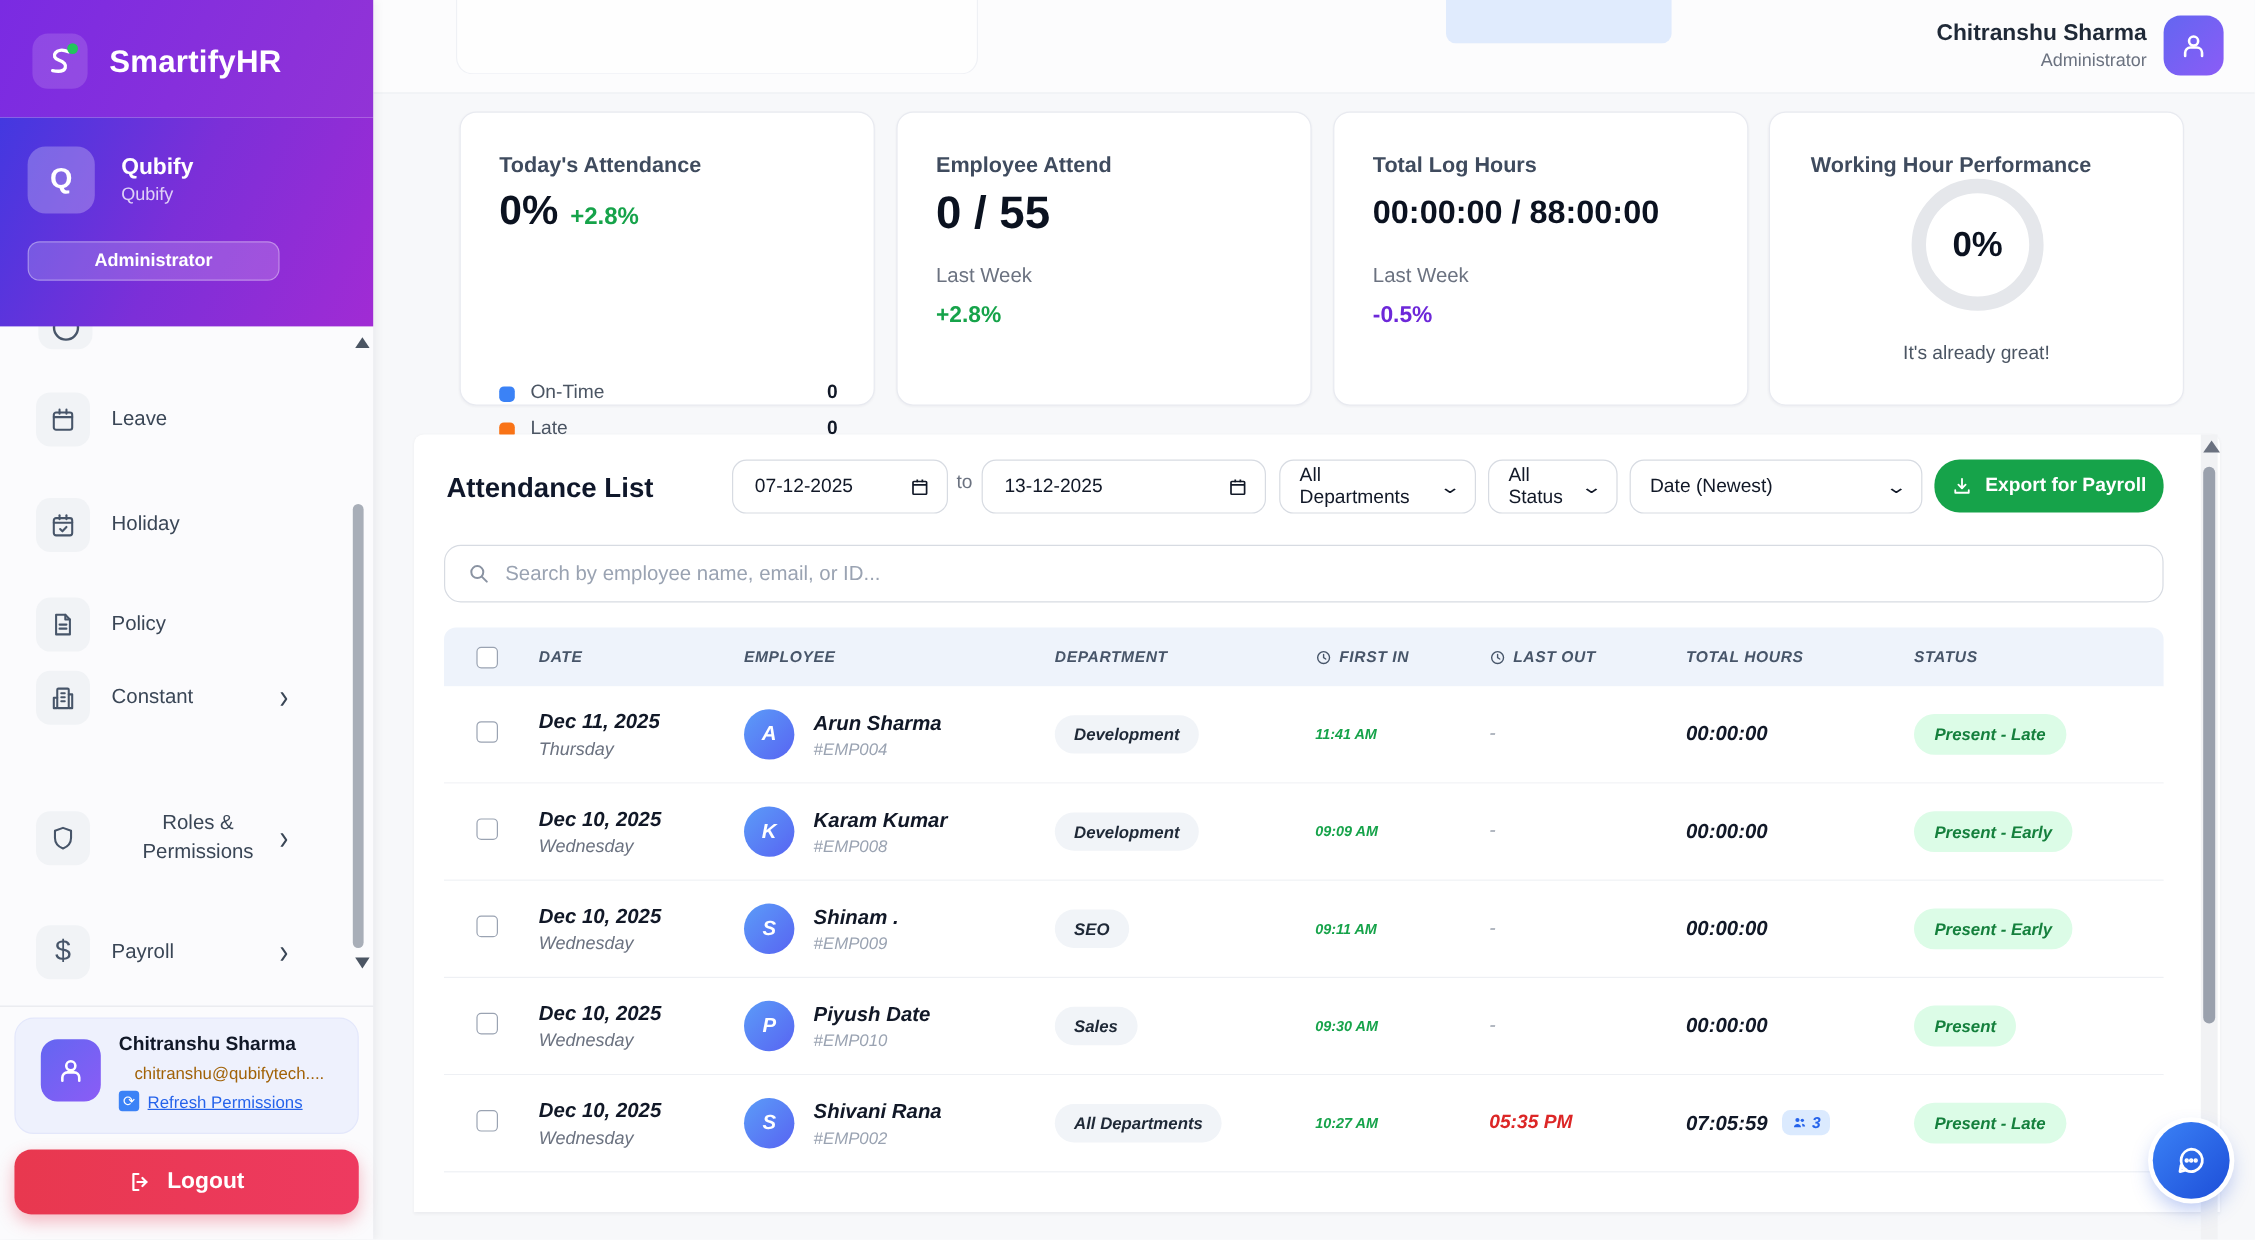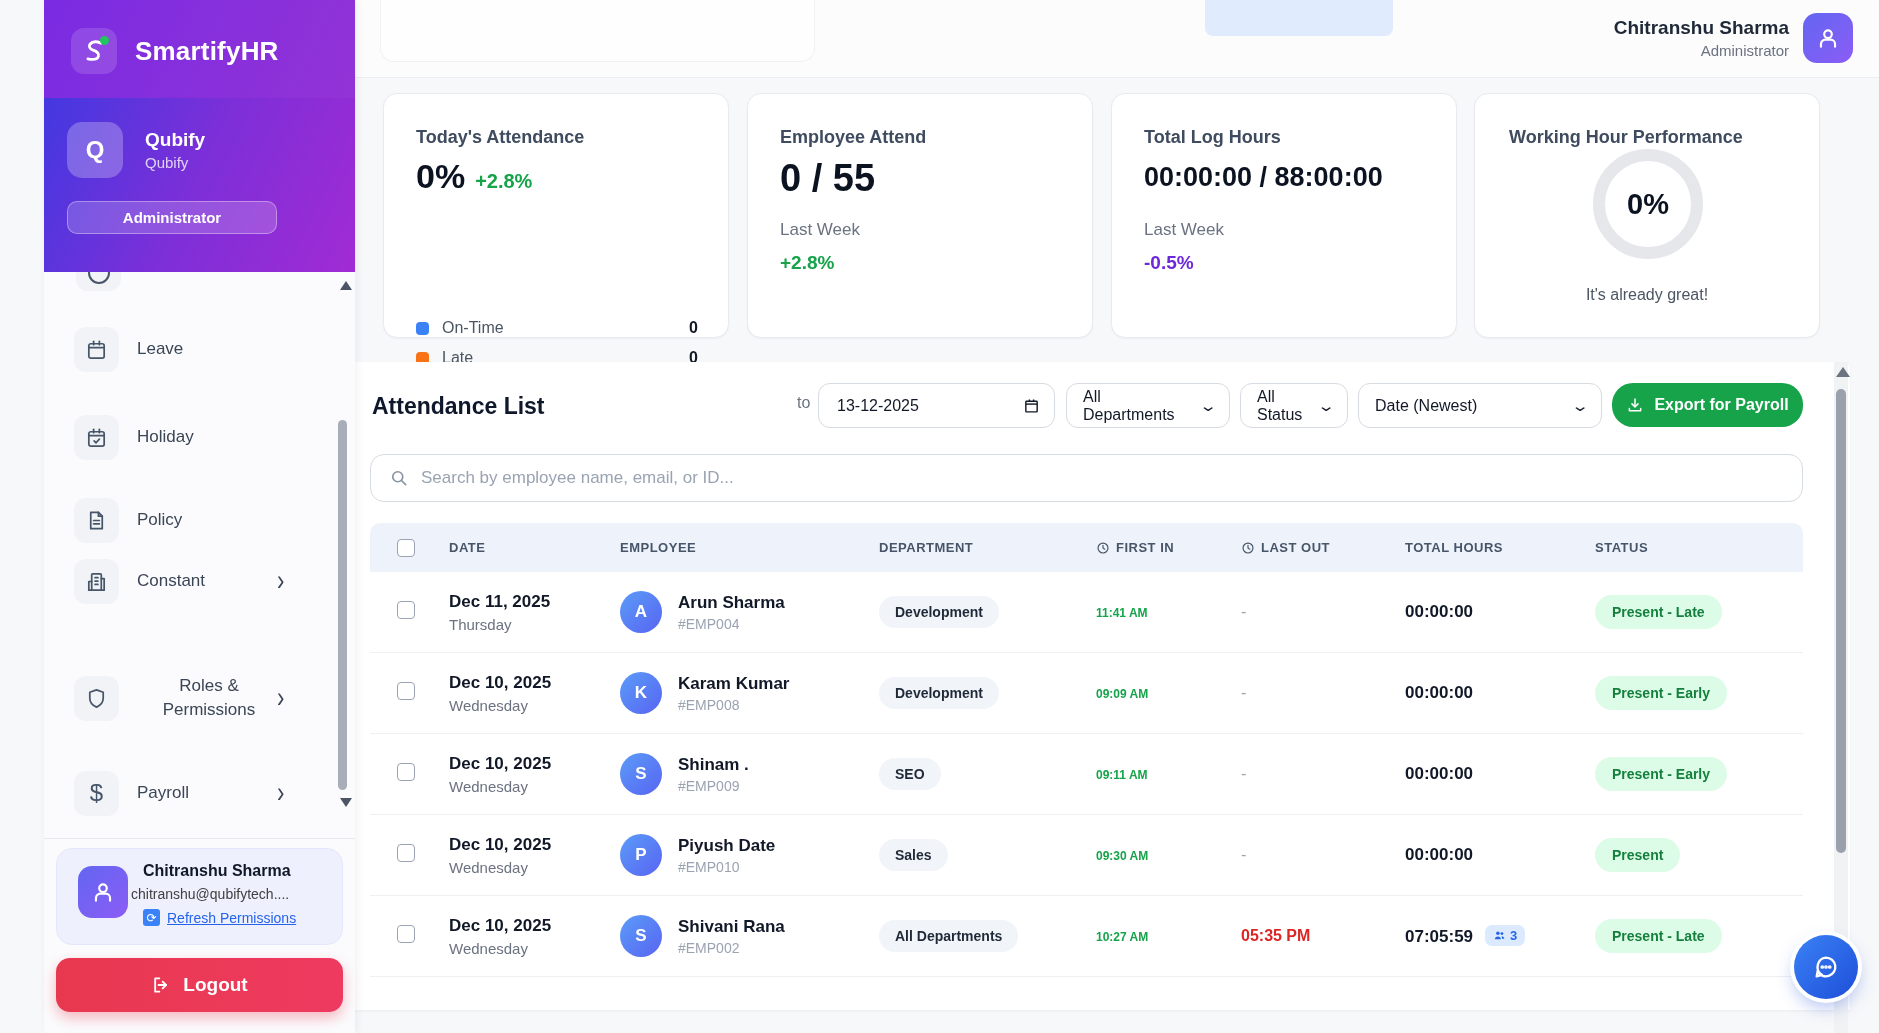--- a/index.html
+++ b/index.html
@@ -1,20 +1,20 @@
 <!DOCTYPE html>
 <html><head>
 <meta charset="utf-8">
 <style>
   * { margin:0; padding:0; box-sizing:border-box; }
   html,body { width:1879px; height:1033px; font-family:"Liberation Sans", sans-serif; background:#f7f8fa; overflow:hidden; }
   .app { position:relative; width:1879px; height:1033px; background:#f7f8fa; }
 
   
-  .sidebar { position:absolute; left:0; top:0; width:311px; height:1033px; background:#fbfbfd; box-shadow:2px 0 8px rgba(15,23,42,.06); z-index:5;margin-left:44px; }
+  .sidebar { position:absolute; left:0; top:0; width:311px; height:1033px; background:#fbfbfd; box-shadow:2px 0 8px rgba(15,23,42,.06); z-index:5; }
   .sb-head { position:absolute; left:0; top:0; width:311px; height:272px; z-index:3; }
   .sb-band1 { position:absolute; left:0; top:0; width:311px; height:98px; background:linear-gradient(115deg,#7a2be2 0%,#9233d6 100%); }
   .sb-band2 { position:absolute; left:0; top:98px; width:311px; height:174px; background:linear-gradient(115deg,#4338e0 0%,#7c2fd8 48%,#a12bd4 100%); }
   .sb-brand { position:absolute; left:27px; top:28px; display:flex; align-items:center; gap:18px; }
   .logo { position:relative; width:46px; height:46px; border-radius:13px; background:rgba(255,255,255,.14); display:flex; align-items:center; justify-content:center; }
   .logo-dot { position:absolute; right:8px; top:8px; width:9px; height:9px; border-radius:50%; background:#22c55e; }
   .brand-name { color:#fff; font-size:26px; font-weight:bold; letter-spacing:.2px; }
   .sb-org { position:absolute; left:23px; top:122px; display:flex; align-items:center; gap:22px; }
   .org-avatar { width:56px; height:56px; border-radius:15px; background:rgba(255,255,255,.25); color:#fff; font-size:24px; font-weight:bold; display:flex; align-items:center; justify-content:center; }
   .org-name { color:#fff; font-size:19px; font-weight:bold; }
@@ -29,21 +29,21 @@
   .nav-label.two { left:95px; width:140px; text-align:center; line-height:1.4; }
   .chev { position:absolute; left:233px; color:#3a4656; font-size:22px; line-height:1; transform:scaleY(1.3); }
   .sb-sc-up { position:absolute; left:296px; top:281px; width:0; height:0; border-left:6px solid transparent; border-right:6px solid transparent; border-bottom:9px solid #4b5563; }
   .sb-sc-thumb { position:absolute; left:294px; top:420px; width:9px; height:370px; border-radius:5px; background:#a8aeb8; }
   .sb-sc-down { position:absolute; left:296px; top:798px; width:0; height:0; border-left:6px solid transparent; border-right:6px solid transparent; border-top:9px solid #4b5563; }
   .sb-divider { position:absolute; left:0; top:838px; width:311px; height:1px; background:#e6e8ed; }
   .user-card { position:absolute; left:12px; top:848px; width:287px; height:97px; background:#eef1fd; border:1px solid #e3e7fb; border-radius:16px; }
   .uc-avatar { position:absolute; left:21px; top:17px; width:50px; height:52px; border-radius:14px; background:linear-gradient(135deg,#6366f1,#8b5cf6); display:flex; align-items:center; justify-content:center; }
   .uc-avatar svg, .hdr-avatar svg { width:26px; height:26px; stroke:#fff; fill:none; stroke-width:2; stroke-linecap:round; }
   .uc-name { position:absolute; left:86px; top:13px; font-size:16px; font-weight:bold; color:#111827; }
-  .uc-email { position:absolute; left:74px; top:37px; font-size:14px; color:#404040;text-align:center; }
+  .uc-email { position:absolute; left:99px; top:37px; font-size:14px; color:#a16207;text-align:center; }
   .uc-refresh { position:absolute; left:86px; top:60px; display:flex; align-items:center; gap:7px; cursor:pointer; }
   .uc-ric { width:17px; height:17px; border-radius:3px; background:#3b82f6; color:#fff; font-size:12px; display:flex; align-items:center; justify-content:center; }
   .uc-rtext { font-size:14px; color:#2563eb; text-decoration:underline; }
   .logout { position:absolute; left:12px; top:958px; width:287px; height:54px; border:none; border-radius:14px; background:linear-gradient(90deg,#e8384f,#ee3a60); color:#fff; font-size:19px; font-weight:bold; font-family:"Liberation Sans",sans-serif; display:flex; align-items:center; justify-content:center; gap:12px; cursor:pointer; box-shadow:0 6px 14px rgba(232,56,79,.35); }
   .logout svg { width:20px; height:20px; stroke:#fff; fill:none; stroke-width:2.2; stroke-linecap:round; stroke-linejoin:round; }
 
   
   .main-header { position:absolute; left:311px; top:0; width:1568px; height:78px; background:#fcfcfd; border-bottom:1px solid #eceef2; z-index:4; }
   .ghost-card { position:absolute; left:69px; top:0; width:435px; height:62px; background:#ffffff; border:1px solid #edeff4; border-top:none; border-radius:0 0 14px 14px; opacity:.8; }
   .ghost-blue { position:absolute; left:894px; top:0; width:188px; height:36px; background:#dbe8fd; border-radius:0 0 8px 8px; opacity:.85; }
@@ -80,21 +80,21 @@
   .select { justify-content:space-between; padding:0 14px 0 16px; }
   .select .sel-chev { font-size:15px; color:#111827; transform:scaleX(1.5); margin-left:10px; }
   .export-btn { position:absolute; left:1267px; top:21px; width:191px; height:44px; border:none; border-radius:21px; background:#16a34a; color:#fff; font-size:16px; font-weight:bold; font-family:"Liberation Sans",sans-serif; display:flex; align-items:center; justify-content:center; gap:10px; cursor:pointer; }
   .export-btn svg { width:18px; height:18px; stroke:#fff; fill:none; stroke-width:2; stroke-linecap:round; stroke-linejoin:round; }
   .searchbar { position:absolute; left:25px; top:92px; width:1433px; height:48px; border:1px solid #d7dbe2; border-radius:14px; background:#fff; display:flex; align-items:center; padding:0 18px; gap:12px; }
   .searchbar svg { width:20px; height:20px; stroke:#8a93a2; fill:none; stroke-width:2; stroke-linecap:round; flex:none; }
   .searchbar input { border:none; outline:none; flex:1; font-size:17px; color:#111827; font-family:"Liberation Sans",sans-serif; background:transparent; }
   .searchbar input::placeholder { color:#9aa3b2; }
 
   .table { position:absolute; left:25px; top:161px; width:1433px; }
-  .t-head, .t-row { display:grid; grid-template-columns:52px 171px 259px 217px 145px 164px 190px 1fr; align-items:center; padding-left:27px; padding-right:0; }
+  .t-head, .t-row { display:grid; grid-template-columns:52px 171px 259px 217px 145px 164px 190px 1fr; align-items:center; padding-left:27px; padding-right:0;font-style:italic; }
   .t-head { height:49px; background:#eef3fb; border-radius:10px 10px 0 0; }
   .th { font-size:13px; font-weight:bold; color:#475569; letter-spacing:.5px; display:flex; align-items:center; gap:6px; }
   .th svg { width:14px; height:14px; stroke:#475569; fill:none; stroke-width:2; stroke-linecap:round; }
   .t-row { height:81px; border-bottom:1px solid #eef0f4; background:#fff; }
   .cb { width:18px; height:18px; border:1.5px solid #9aa3b2; border-radius:4px; background:#fff; display:inline-block; cursor:pointer; }
   .d1 { font-size:17px; font-weight:bold; color:#111827; }
   .d2 { font-size:15px; color:#6b7280; margin-top:4px; }
   .c-emp { display:flex; align-items:center; gap:16px; }
   .avatar { width:42px; height:42px; border-radius:50%; background:linear-gradient(135deg,#5b9cf8,#5864f2); color:#fff; font-size:17px; font-weight:bold; display:flex; align-items:center; justify-content:center; flex:none; }
   .e1 { font-size:17px; font-weight:bold; color:#111827; }
@@ -300,20 +300,29 @@
     <div class="card-title" style="left:34px">Working Hour Performance</div>
     <div class="donut">
       <span class="donut-val">0%</span>
     </div>
     <div class="donut-caption">It's already great!</div>
   </section>
 
   <section class="panel">
     <div class="panel-title">Attendance List</div>
 
+    <div class="ctrl date-input" style="left:265px;width:180px">
+      <span>07-12-2025</span>
+      <svg viewBox="0 0 24 24">
+          <rect x="4" y="6" width="16" height="15" rx="1"></rect>
+          <line x1="4" y1="10" x2="20" y2="10"></line>
+          <line x1="9" y1="3.5" x2="9" y2="7"></line>
+          <line x1="15" y1="3.5" x2="15" y2="7"></line>
+        </svg>
+    </div>
     <span class="to-label">to</span>
     <div class="ctrl date-input" style="left:473px;width:237px">
       <span>13-12-2025</span>
       <svg viewBox="0 0 24 24">
           <rect x="4" y="6" width="16" height="15" rx="1"></rect>
           <line x1="4" y1="10" x2="20" y2="10"></line>
           <line x1="9" y1="3.5" x2="9" y2="7"></line>
           <line x1="15" y1="3.5" x2="15" y2="7"></line>
         </svg>
     </div>

